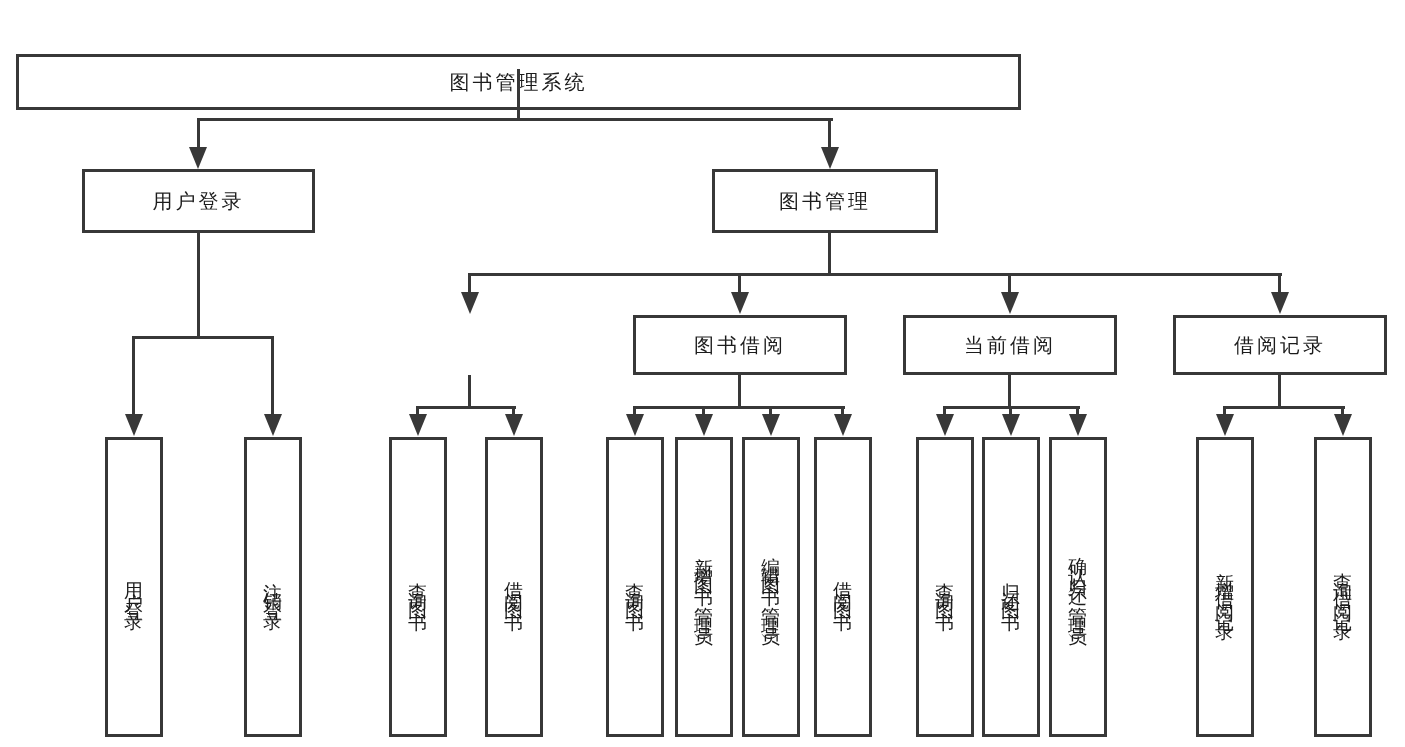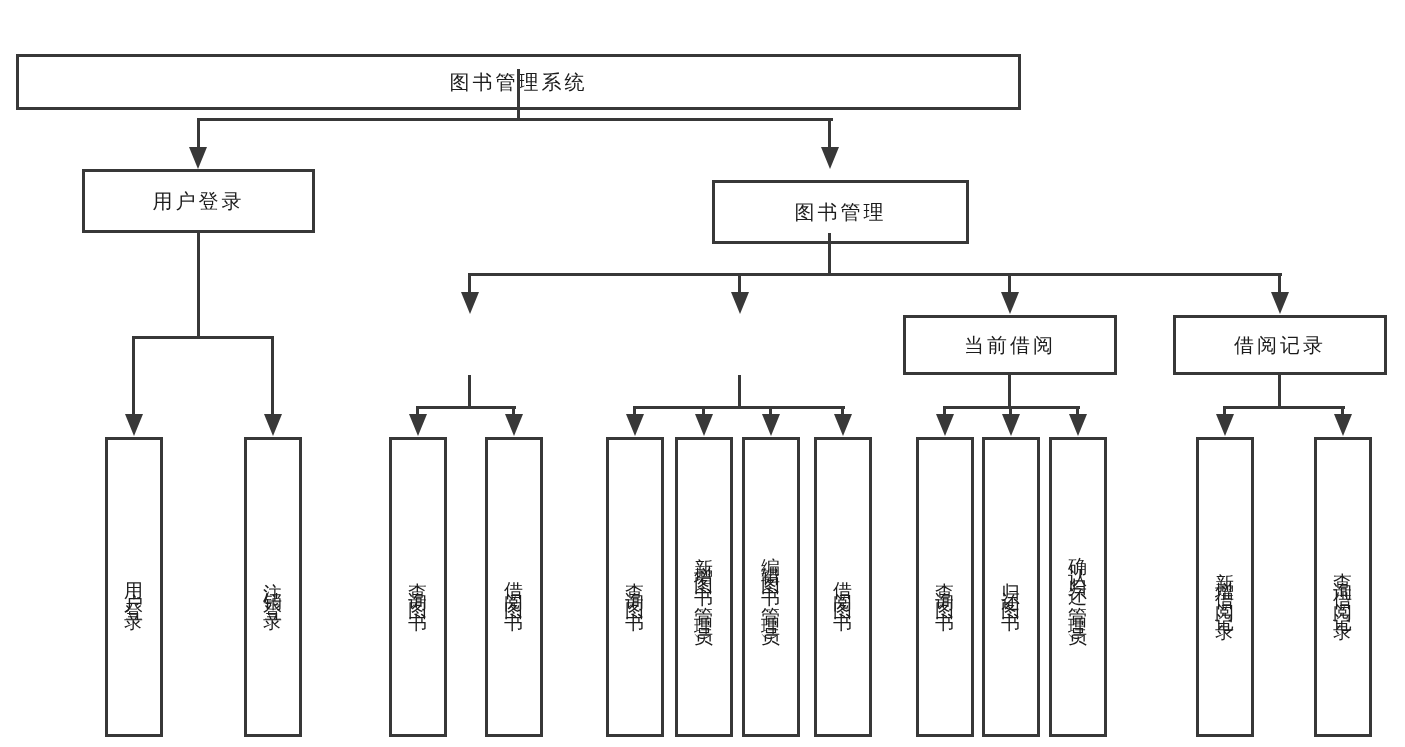--- a/index.html
+++ b/index.html
@@ -46,21 +46,21 @@
   <div class="vline" style="left:517px;top:69px;height:49px;"></div>
   <div class="hline" style="left:197px;top:118px;width:636px;"></div>
   <div class="vline" style="left:197px;top:118px;height:32px;"></div>
   <div class="arr" style="left:189px;top:147px;"></div>
   <div class="vline" style="left:828px;top:118px;height:32px;"></div>
   <div class="arr" style="left:821px;top:147px;"></div>
 
   <div class="box" style="left:82px;top:169px;width:233px;height:64px;">
     <span>用户登录</span>
   </div>
-  <div class="box" style="left:712px;top:169px;width:257px;height:64px;margin-top:11px;">
+  <div class="box" style="left:712px;top:169px;width:226px;height:64px;">
     <span>图书管理</span>
   </div>
 
   <div class="vline" style="left:197px;top:233px;height:103px;"></div>
   <div class="hline" style="left:132px;top:336px;width:142px;"></div>
   <div class="vline" style="left:132px;top:336px;height:80px;"></div>
   <div class="arr" style="left:125px;top:414px;"></div>
   <div class="vline" style="left:271px;top:336px;height:80px;"></div>
   <div class="arr" style="left:264px;top:414px;"></div>
 
@@ -75,20 +75,23 @@
   <div class="hline" style="left:468px;top:273px;width:814px;"></div>
   <div class="vline" style="left:468px;top:273px;height:22px;"></div>
   <div class="arr" style="left:461px;top:292px;"></div>
   <div class="vline" style="left:738px;top:273px;height:22px;"></div>
   <div class="arr" style="left:731px;top:292px;"></div>
   <div class="vline" style="left:1008px;top:273px;height:22px;"></div>
   <div class="arr" style="left:1001px;top:292px;"></div>
   <div class="vline" style="left:1278px;top:273px;height:22px;"></div>
   <div class="arr" style="left:1271px;top:292px;"></div>
 
+  <div class="box" style="left:633px;top:315px;width:214px;height:60px;">
+    <span>图书借阅</span>
+  </div>
   <div class="box" style="left:1173px;top:315px;width:214px;height:60px;">
     <span>借阅记录</span>
   </div>
   <div class="box" style="left:903px;top:315px;width:214px;height:60px;">
     <span>当前借阅</span>
   </div>
 
   <div class="vline" style="left:468px;top:375px;height:31px;"></div>
   <div class="hline" style="left:416px;top:406px;width:100px;"></div>
   <div class="vline" style="left:416px;top:406px;height:12px;"></div>

